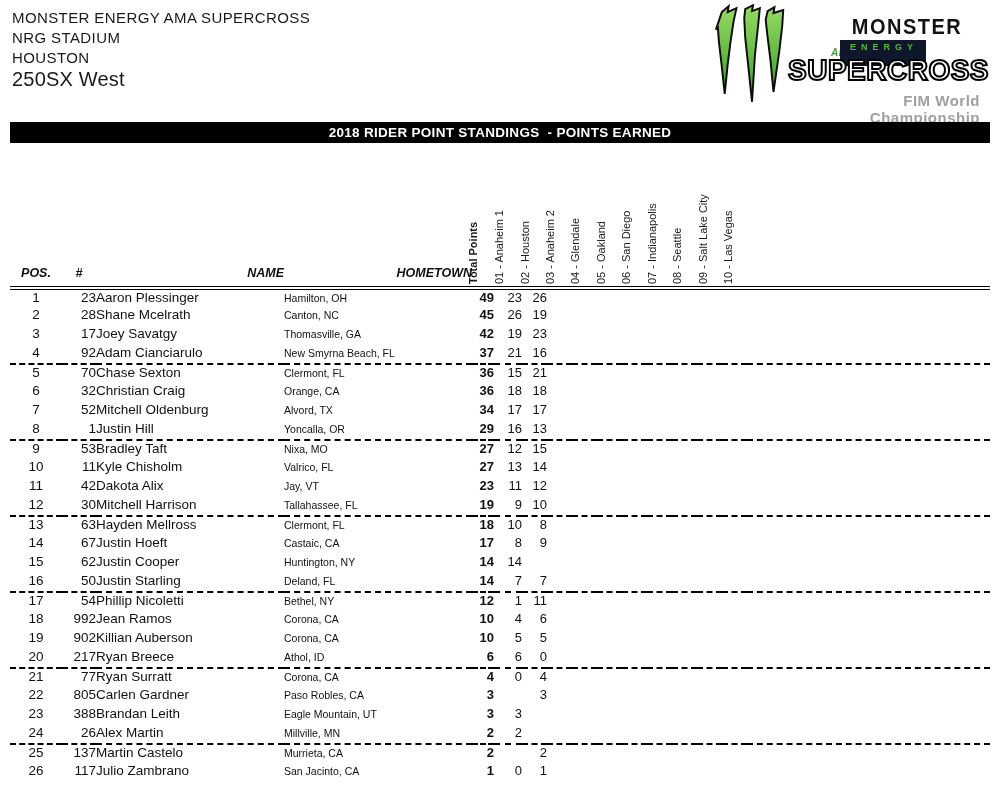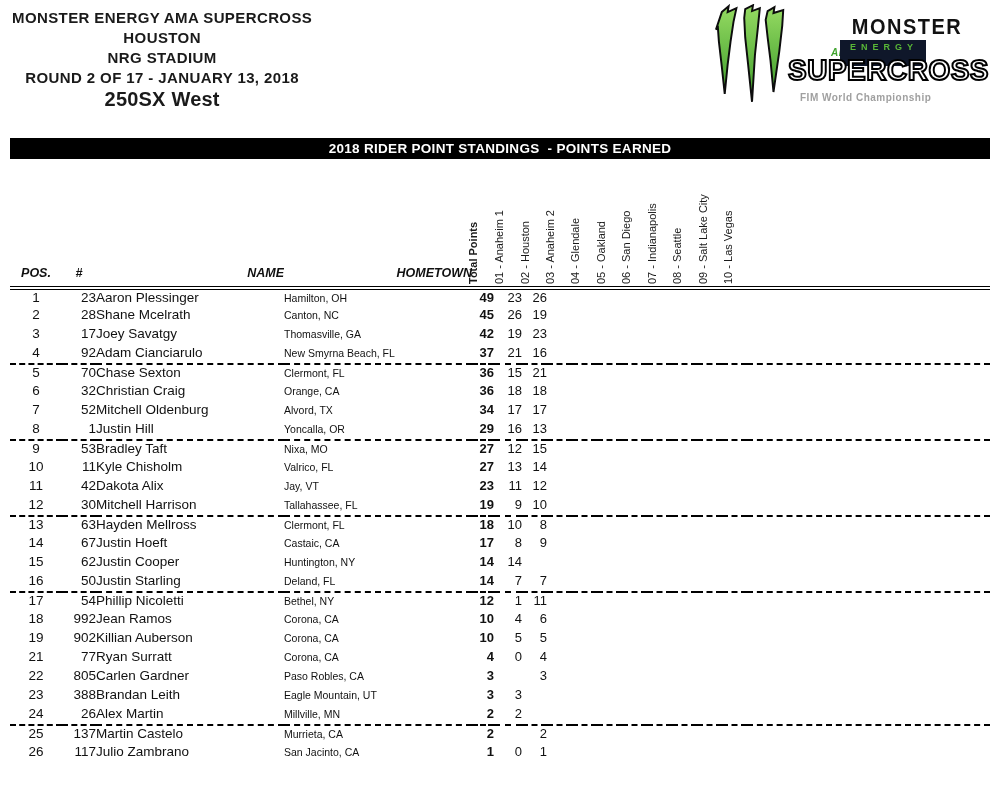--- a/index.html
+++ b/index.html
@@ -5,22 +5,22 @@
   html,body { margin:0; padding:0; background:#fff; }
   .page {
     position:relative; width:1000px; height:797px; overflow:hidden;
     background:#fff; font-family:"Liberation Sans","DejaVu Sans",sans-serif;
     color:#111;
   }
 
   
   .event-head { position:absolute; left:12px; top:8px; }
   .event-head .line {
-    font-size:15px; font-weight:bold; line-height:20px; letter-spacing:0.4px;
-    color:#1a1a1a; white-space:nowrap;text-align:center;
+    font-size:15px; font-weight:normal; line-height:20px; letter-spacing:0.4px;
+    color:#1a1a1a; white-space:nowrap;
   }
   .event-head .class-line { font-size:20px; line-height:23px; letter-spacing:0.2px; }
 
   
   .logo { position:absolute; left:700px; top:0; width:300px; height:115px; }
   .claw { position:absolute; left:14px; top:4px; }
   .ama {
     position:absolute; left:91px; top:47px; font-size:10px; font-weight:bold;
     font-style:italic; color:#3fa32c; letter-spacing:0.5px;margin-left:40px;
   }
@@ -32,29 +32,29 @@
   .energy-strip {
     position:absolute; left:140px; top:40px; background:#0f172a; color:#58b637;
     font-size:9px; font-weight:bold; letter-spacing:5px; padding:2px 8px 14px 10px;
   }
   .supercross-word {
     position:absolute; left:88px; top:54px; font-size:28px; font-weight:bold;
     letter-spacing:0.5px; color:#fff; -webkit-text-stroke:2px #000;
     white-space:nowrap; transform:scaleY(1.05); transform-origin:top left;
   }
   .fim-tagline {
-    position:absolute; left:100px; top:92px; width:180px; text-align:left;
-    font-size:10px; font-weight:bold; color:#a0a0a0; letter-spacing:0.5px;
+    position:absolute; left:100px; top:92px; width:180px; text-align:right;
+    font-size:15px; font-weight:bold; color:#a0a0a0; letter-spacing:0.5px;
   }
 
   
   .title-bar {
     position:absolute; left:10px; top:122px; width:980px; height:21px;
     background:#000; color:#fff; font-size:13.5px; font-weight:bold;
-    line-height:21px; text-align:center; white-space:pre; letter-spacing:0.3px;margin-top:16px;
+    line-height:21px; text-align:center; white-space:pre; letter-spacing:0.3px;
   }
 
   
   .rot-label {
     position:absolute; top:270px; height:14px; line-height:14px; font-size:11px;
     white-space:nowrap; transform-origin:0 100%; transform:rotate(-90deg);
     color:#1a1a1a;
   }
   .rot-label.bold { font-weight:bold; }
 
@@ -83,23 +83,22 @@
   td.c-total { text-align:right; padding-right:2px; font-size:13px; font-weight:bold; }
   td.c-race  { text-align:right; padding-right:2px; font-size:13px; }
 </style>
 </head>
 <body>
 
 <div class="page">
 
   <div class="event-head">
     <div class="line">MONSTER ENERGY AMA SUPERCROSS</div>
+    <div class="line">NRG STADIUM</div>
     <div class="line">HOUSTON</div>
-    <div class="line">NRG STADIUM</div>
-    <div class="line">ROUND 2 OF 17 - JANUARY 13, 2018</div>
     <div class="line class-line">250SX West</div>
   </div>
 
   <div class="logo">
     <svg class="claw" width="78" height="100" viewBox="0 0 80 102">
       <defs>
         <linearGradient id="clawGrad" x1="0" y1="0" x2="0" y2="1">
           <stop offset="0" stop-color="#95da62"></stop>
           <stop offset="1" stop-color="#3f9e2c"></stop>
         </linearGradient>
@@ -493,20 +492,38 @@
           <td class="c-race"></td>
           <td class="c-race"></td>
           <td class="c-race"></td>
           <td class="c-race"></td>
           <td class="c-race"></td>
           <td class="c-race"></td>
           <td class="c-race"></td>
           <td class="c-race"></td>
           <td class="c-fill"></td>
         </tr>
+        <tr class="group-end">
+          <td class="c-pos">20</td>
+          <td class="c-num">217</td>
+          <td class="c-name">Ryan Breece</td>
+          <td class="c-home">Athol, ID</td>
+          <td class="c-total">6</td>
+          <td class="c-race">6</td>
+          <td class="c-race">0</td>
+          <td class="c-race"></td>
+          <td class="c-race"></td>
+          <td class="c-race"></td>
+          <td class="c-race"></td>
+          <td class="c-race"></td>
+          <td class="c-race"></td>
+          <td class="c-race"></td>
+          <td class="c-race"></td>
+          <td class="c-fill"></td>
+        </tr>
         <tr>
           <td class="c-pos">21</td>
           <td class="c-num">77</td>
           <td class="c-name">Ryan Surratt</td>
           <td class="c-home">Corona, CA</td>
           <td class="c-total">4</td>
           <td class="c-race">0</td>
           <td class="c-race">4</td>
           <td class="c-race"></td>
           <td class="c-race"></td>

